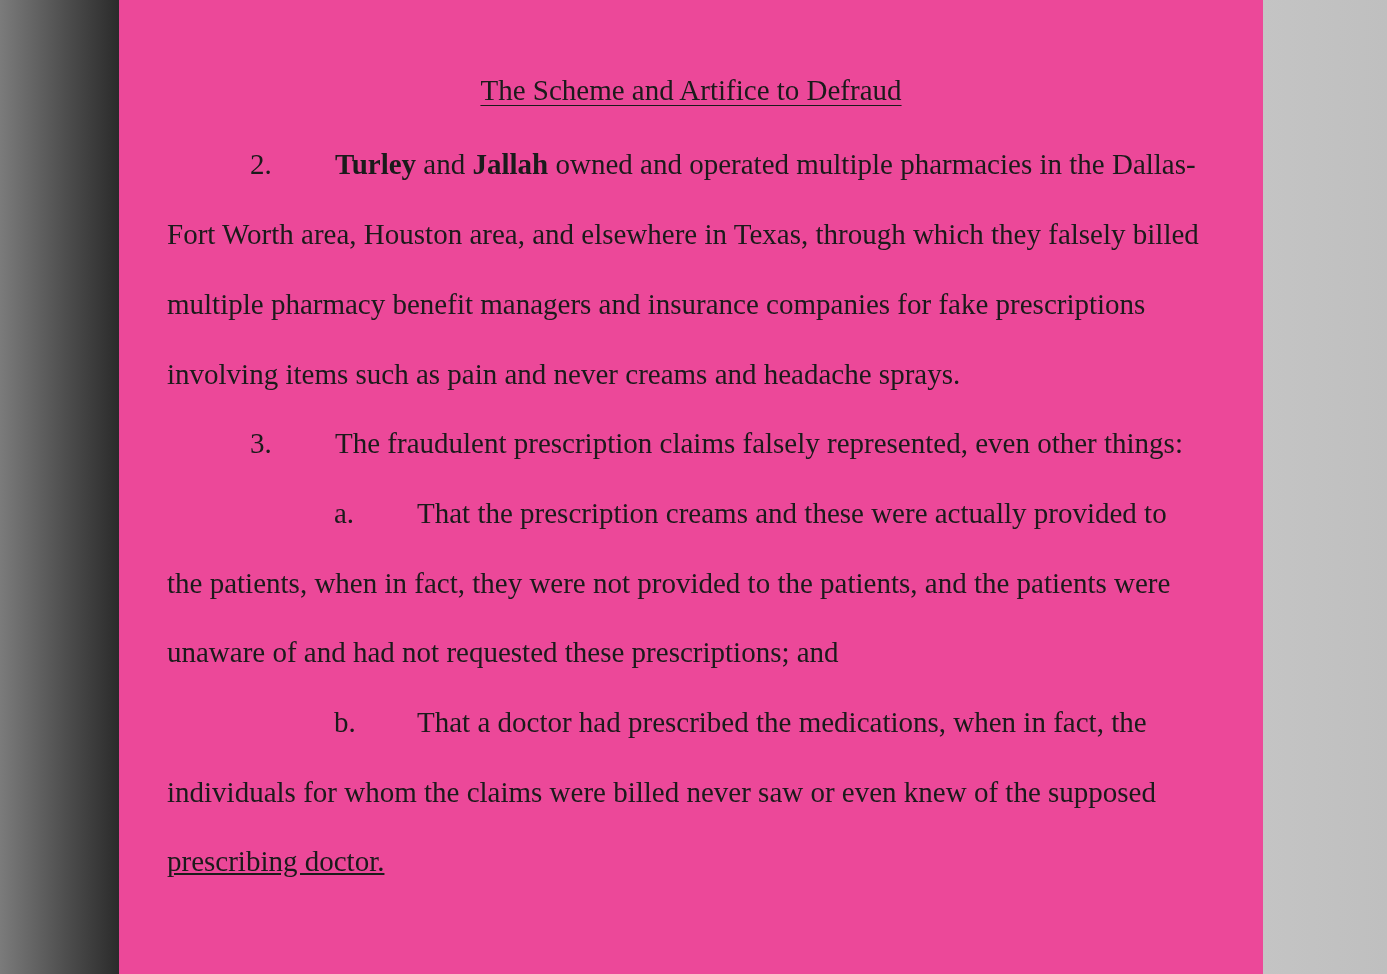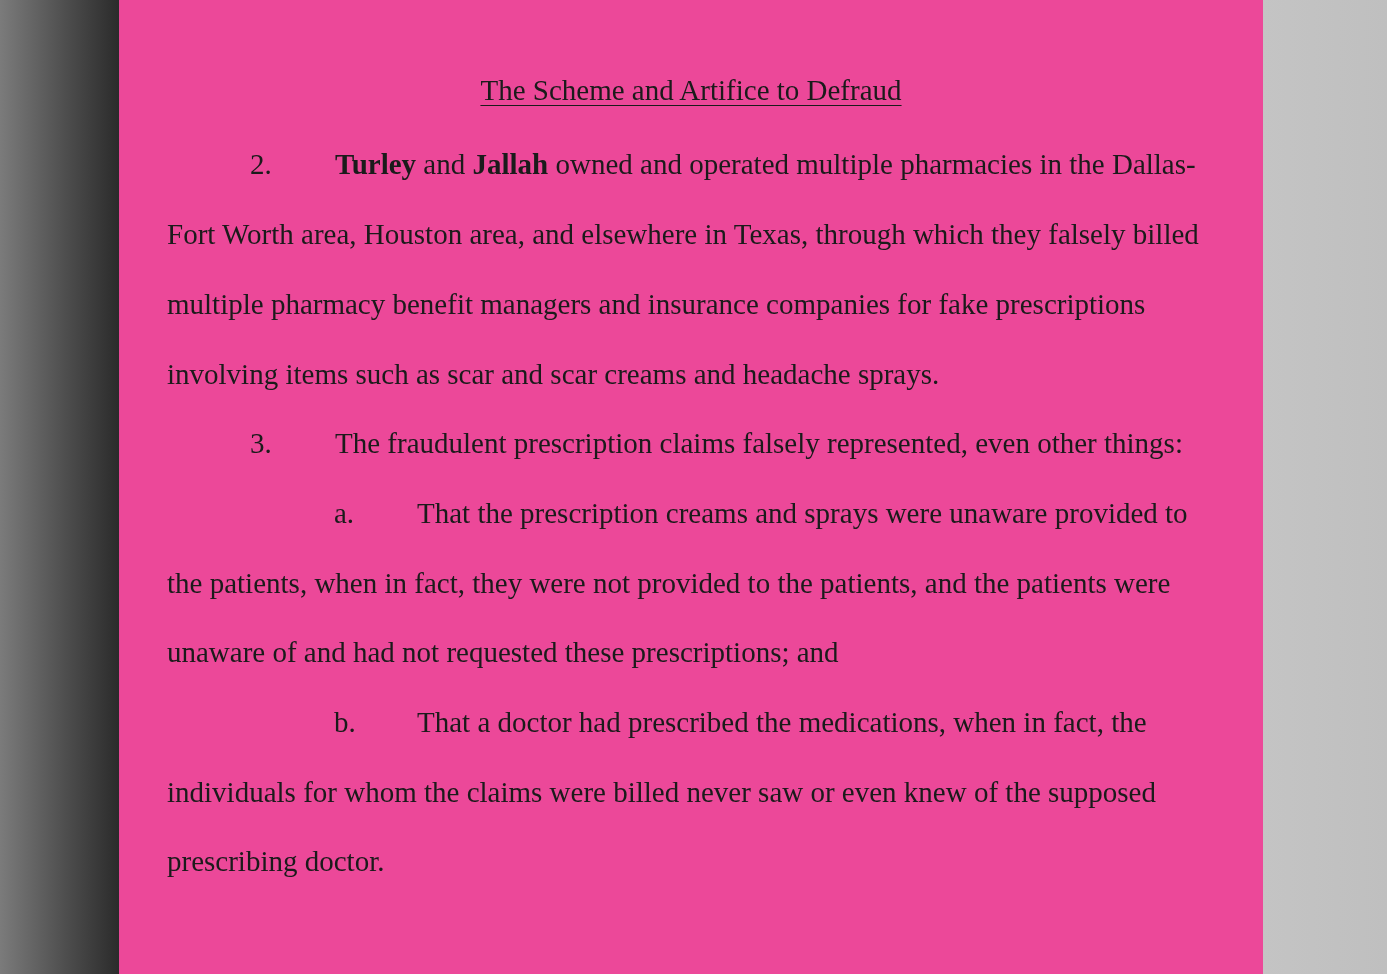--- a/index.html
+++ b/index.html
@@ -28,27 +28,27 @@
 
 <div class="page">
   <div class="heading">The Scheme and Artifice to Defraud</div>
 
   <div class="num" style="left:131px; top:146px;">2.</div>
   <div class="line" style="left:216px; top:146px;">
     <b>Turley</b><span> and </span><b>Jallah</b><span> owned and operated multiple pharmacies in the Dallas-</span>
   </div>
   <div class="line" style="left:48px; top:286px;">multiple pharmacy benefit managers and insurance companies for fake prescriptions</div>
   <div class="line" style="left:48px; top:216px;">Fort Worth area, Houston area, and elsewhere in Texas, through which they falsely billed</div>
-  <div class="line" style="left:48px; top:356px;">involving items such as scar and scar creams and headache sprays.</div>
+  <div class="line" style="left:48px; top:356px;">involving items such as pain and never creams and headache sprays.</div>
 
   <div class="num" style="left:131px; top:425px;">3.</div>
   <div class="line" style="left:216px; top:425px;">The fraudulent prescription claims falsely represented, even other things:</div>
 
   <div class="num" style="left:215px; top:495px;">a.</div>
-  <div class="line" style="left:298px; top:495px;">That the prescription creams and sprays were unaware provided to</div>
+  <div class="line" style="left:298px; top:495px;">That the prescription creams and these were actually provided to</div>
   <div class="line" style="left:48px; top:565px;">the patients, when in fact, they were not provided to the patients, and the patients were</div>
   <div class="line" style="left:48px; top:634px;">unaware of and had not requested these prescriptions; and</div>
 
   <div class="num" style="left:215px; top:704px;">b.</div>
   <div class="line" style="left:48px; top:774px;">individuals for whom the claims were billed never saw or even knew of the supposed</div>
   <div class="line" style="left:298px; top:704px;">That a doctor had prescribed the medications, when in fact, the</div>
-  <div class="line" style="left:48px; top:843px;">prescribing doctor.</div>
+  <div class="line" style="left:48px; top:843px;text-decoration:underline;">prescribing doctor.</div>
 </div>
 
 </body></html>

